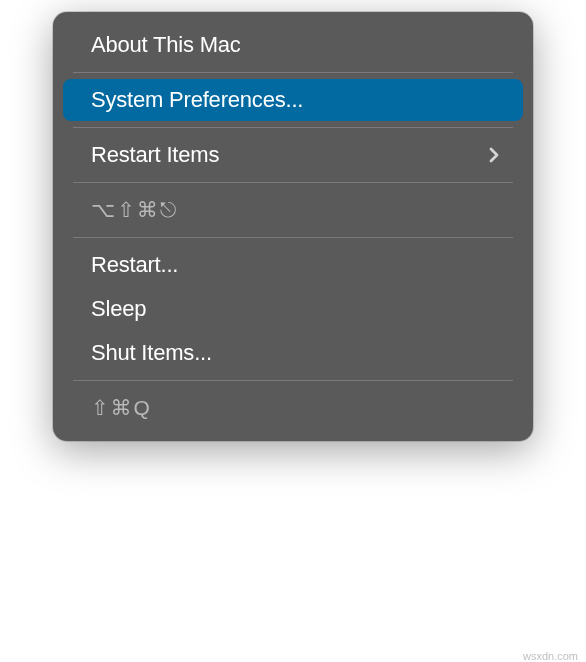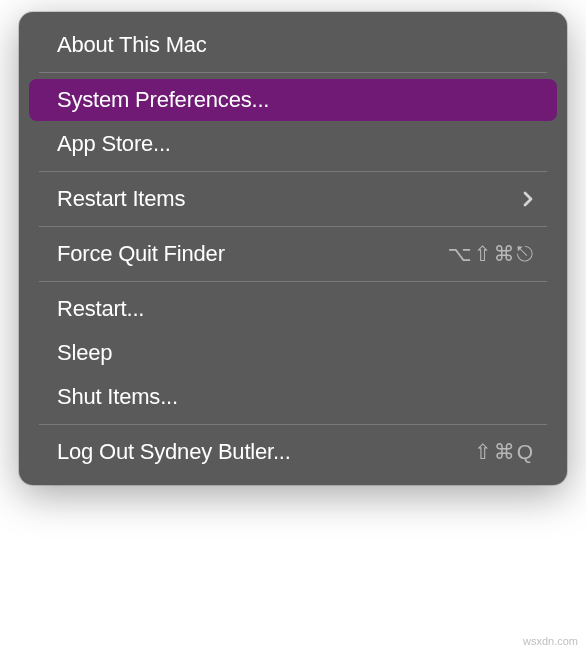--- a/index.html
+++ b/index.html
@@ -11,41 +11,41 @@
       background: #ffffff;
       font-family: -apple-system, BlinkMacSystemFont, "Helvetica Neue", Helvetica, Arial, sans-serif;
       width: 586px;
       height: 662px;
       display: flex;
       align-items: flex-start;
       justify-content: center;
       padding-top: 12px;
     }
     .menu {
-      width: 548px;
+      width: 480px;
       background: #5a5a5a;
       border-radius: 14px;
       padding: 10px 0;
       box-shadow: 0 10px 40px rgba(0,0,0,0.35), 0 0 0 1px rgba(0,0,0,0.15);
     }
     .menu-item {
       display: flex;
       align-items: center;
       justify-content: space-between;
       height: 42px;
       padding: 0 22px 0 28px;
       font-size: 22px;
       color: #ffffff;
       font-weight: 400;
       cursor: default;
       margin: 2px 10px;
       border-radius: 8px;
     }
     .menu-item.selected {
-      background: #701a75;
+      background: #0369a1;
     }
     .menu-item .label {
       color: #ffffff;
       letter-spacing: -0.2px;
     }
     .divider {
       height: 1px;
       background: #7a7a7a;
       margin: 6px 20px;
     }
@@ -63,60 +63,56 @@
     .chevron-right-icon {
       display: inline-flex;
       align-items: center;
     }
     .chevron-right-icon svg {
       stroke: #d4d4d4;
     }
     .watermark {
       position: absolute;
       right: 8px;
-      bottom: 15px;
+      bottom: 0;
       font-size: 11px;
       color: #c0c0c0;
       font-family: Arial, sans-serif;
     }
   </style>
 </head>
 <body>
 
 <div class="menu">
 
   <div class="menu-item">
     <span class="label">About This Mac</span>
   </div>
 
   <div class="divider"></div>
 
   <div class="menu-item selected">
     <span class="label">System Preferences...</span>
   </div>
 
-  <div class="menu-item">
-    <span class="label">App Store...</span>
-  </div>
 
   <div class="divider"></div>
 
   <div class="menu-item">
     <span class="label">Restart Items</span>
     <span class="right-slot chevron-right-icon">
       <svg width="14" height="20" viewBox="0 0 14 20" fill="none">
         <path d="M4 4 L10 10 L4 16" stroke-width="2.8" stroke-linecap="round" stroke-linejoin="round"></path>
       </svg>
     </span>
   </div>
 
   <div class="divider"></div>
 
   <div class="menu-item">
-    <span class="label">Force Quit Finder</span>
     <span class="right-slot shortcut">⌥⇧⌘⎋</span>
   </div>
 
   <div class="divider"></div>
 
   <div class="menu-item">
     <span class="label">Restart...</span>
   </div>
 
   <div class="menu-item">
@@ -124,19 +120,18 @@
   </div>
 
   <div class="menu-item">
     <span class="label">Shut Items...</span>
   </div>
 
   <div class="divider"></div>
 
 
   <div class="menu-item">
-    <span class="label">Log Out Sydney Butler...</span>
     <span class="right-slot shortcut">⇧⌘Q</span>
   </div>
 
 </div>
 
 <div class="watermark">wsxdn.com</div>
 
 </body></html>

